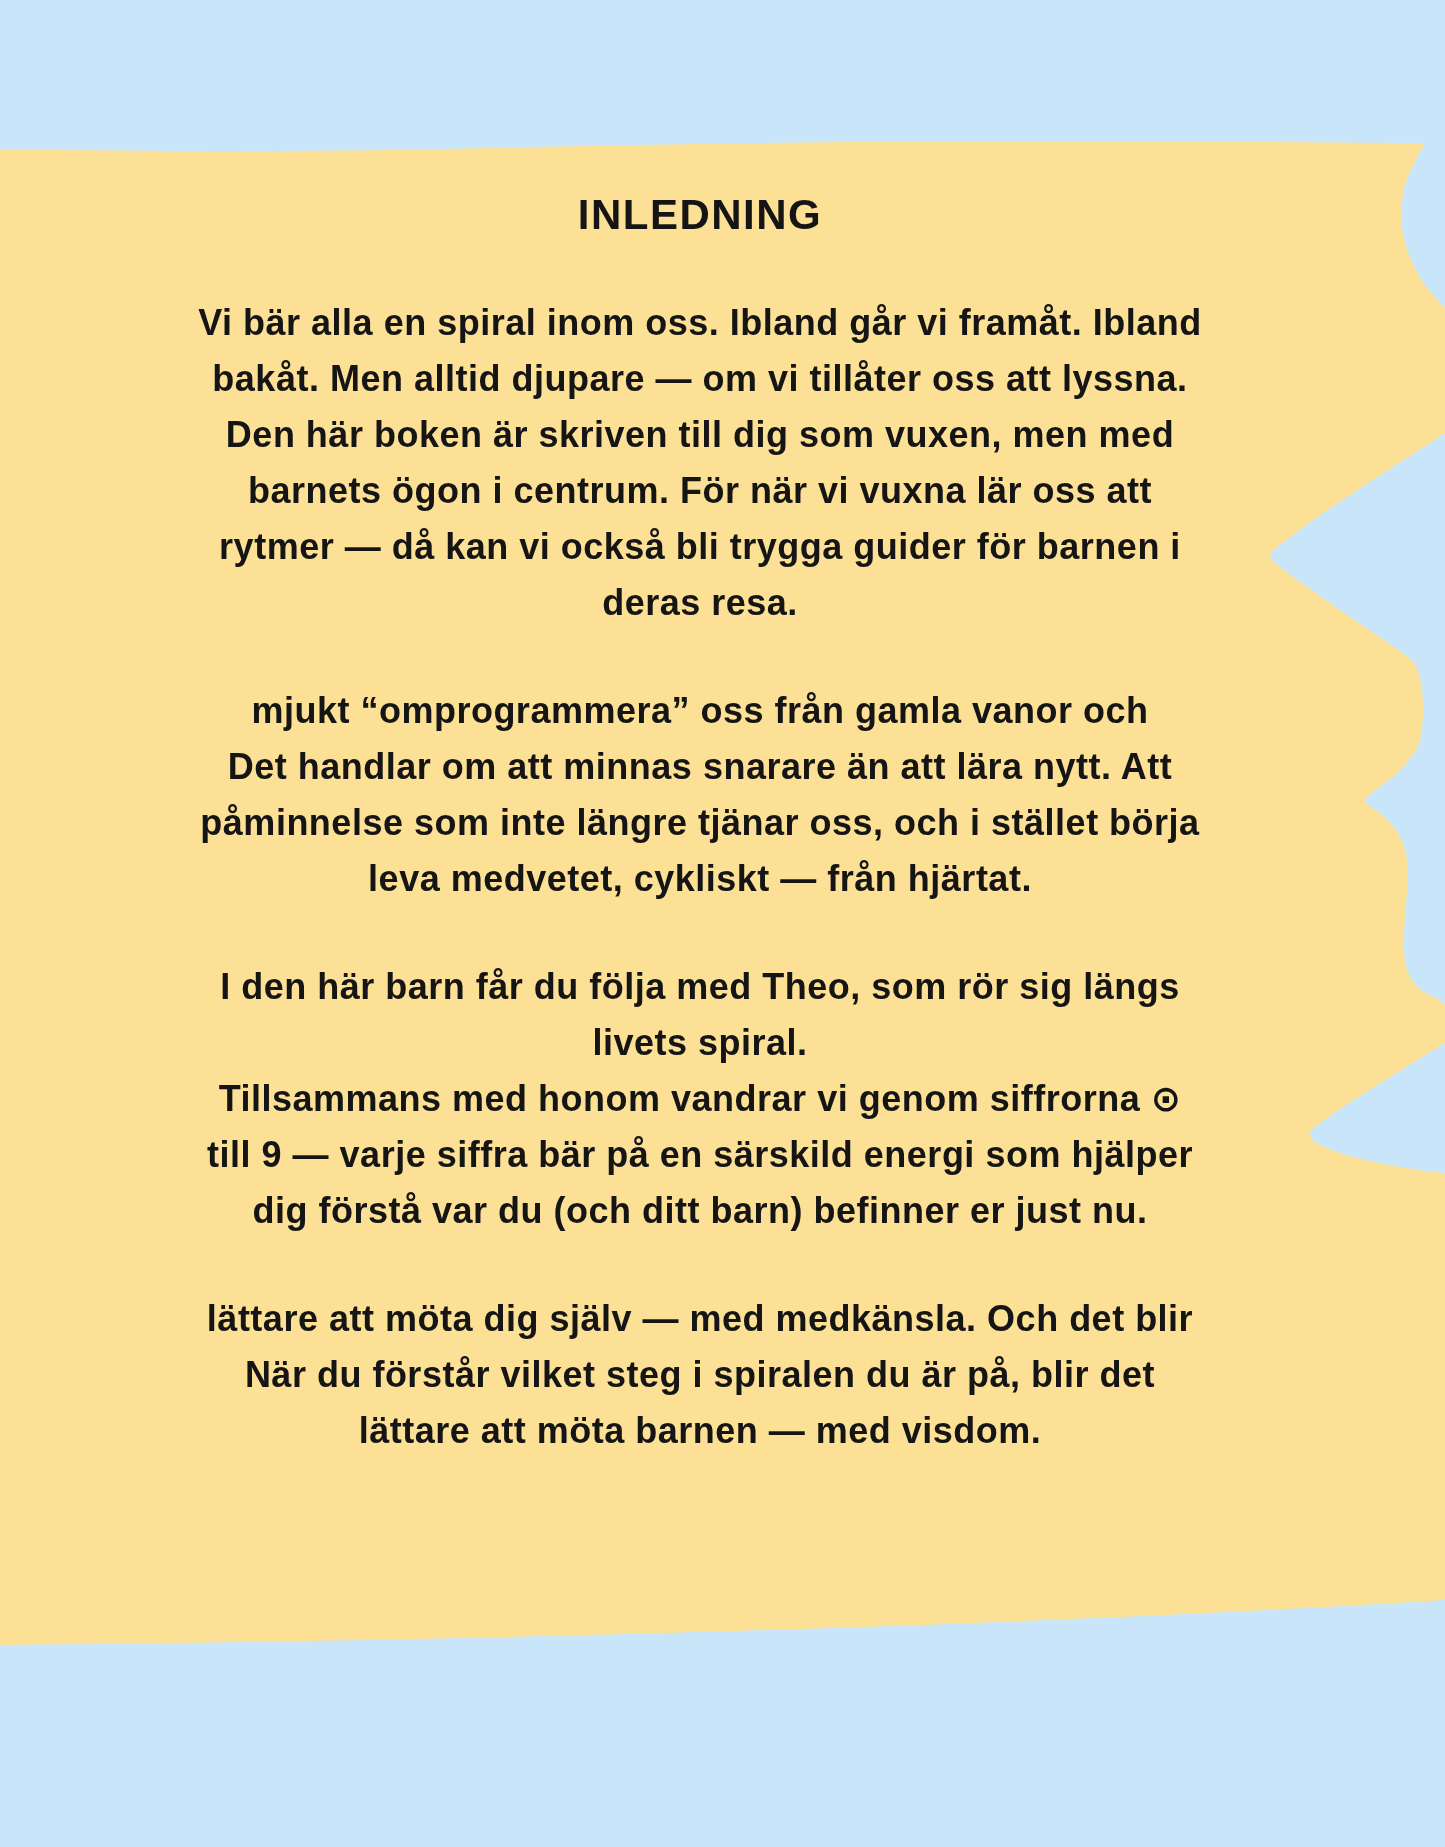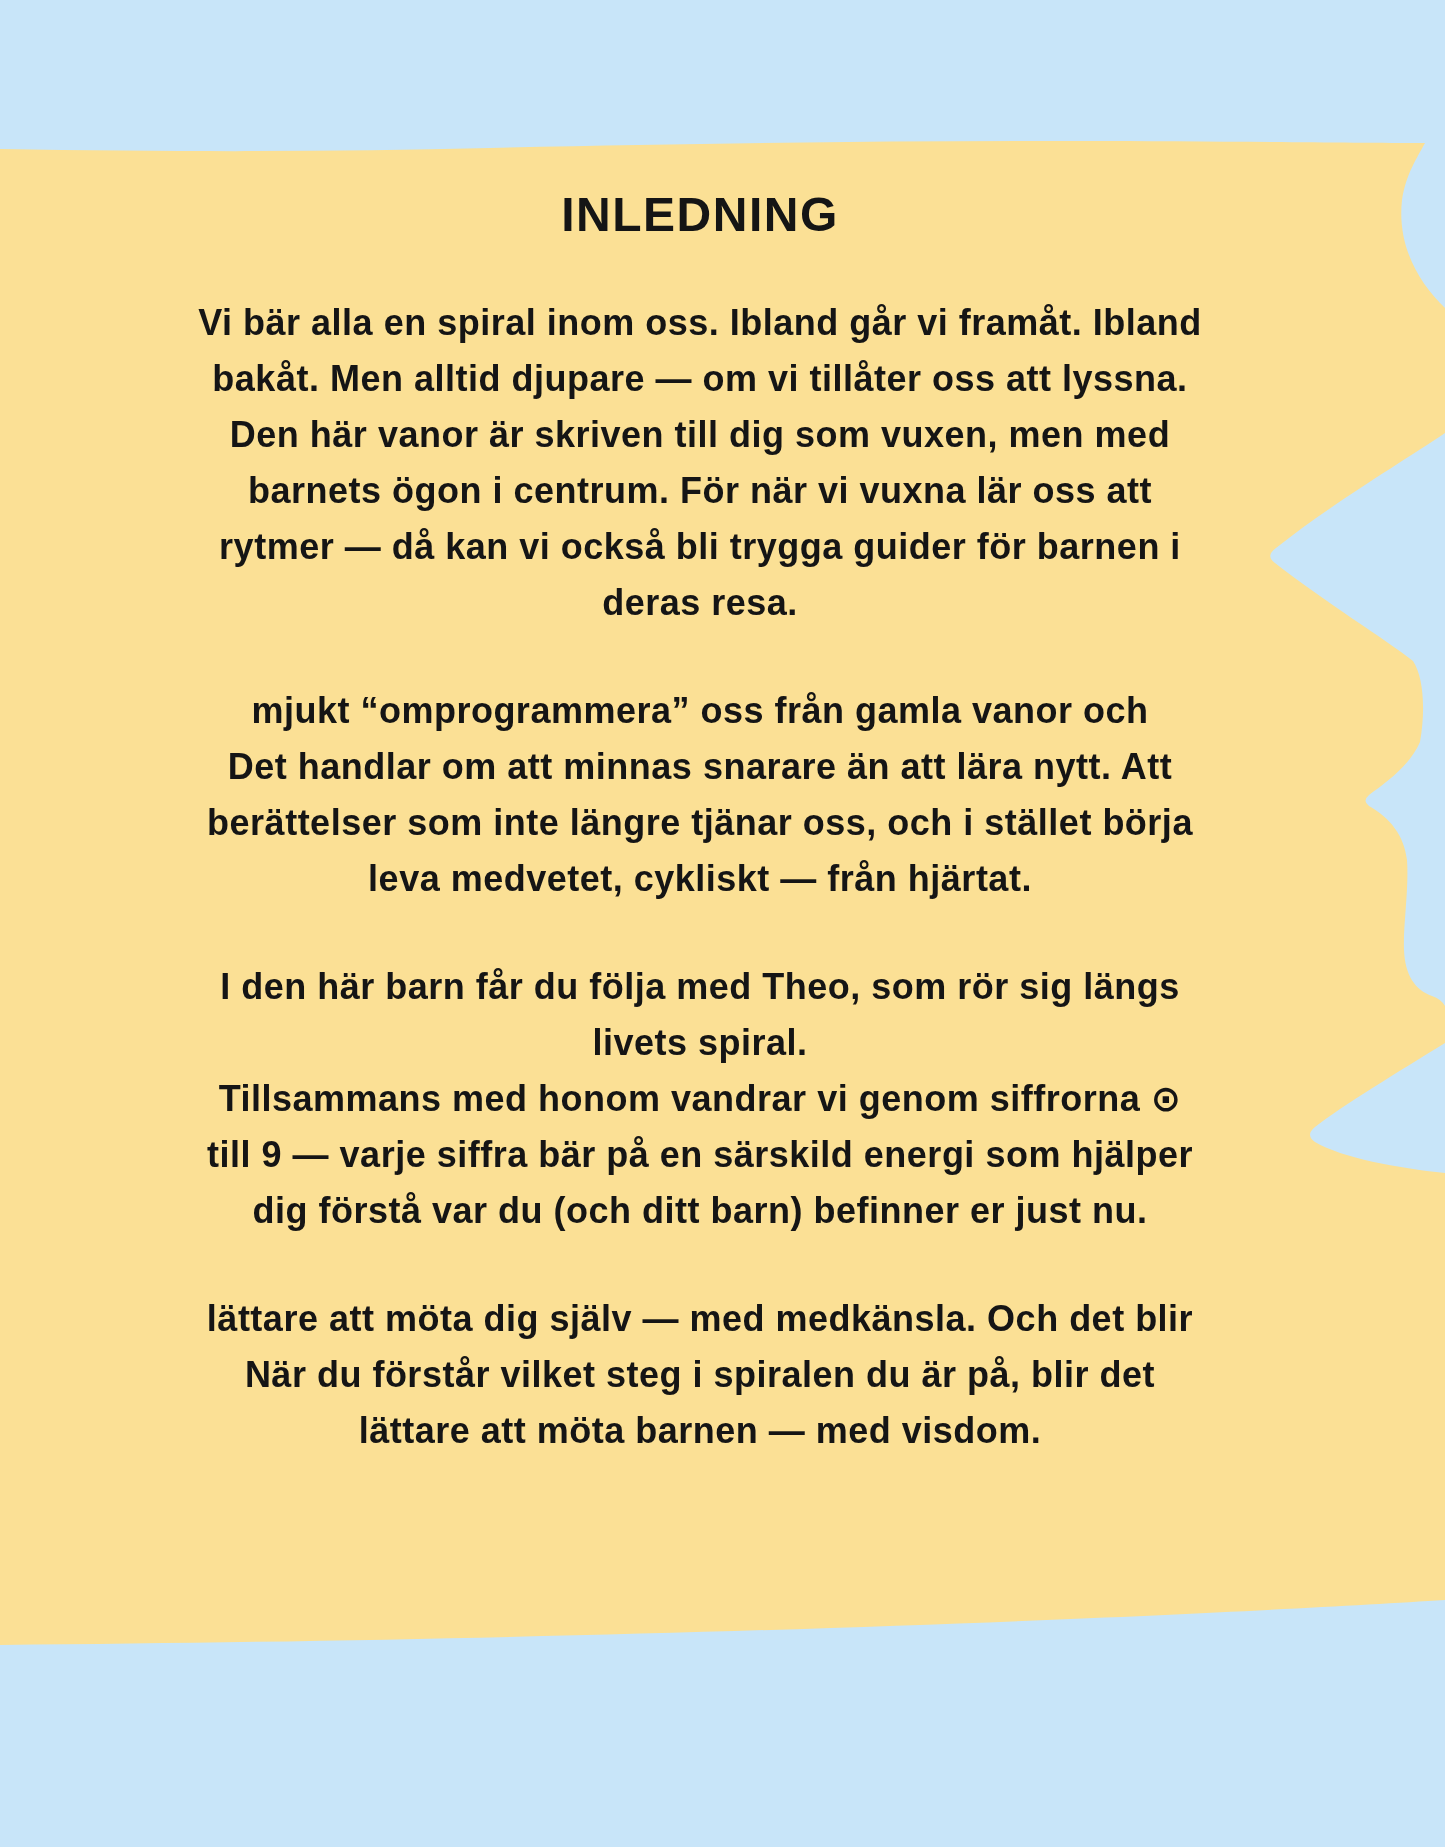--- a/index.html
+++ b/index.html
@@ -18,21 +18,21 @@
   }
   .paper-svg{position:absolute;left:0;top:0;width:1445px;height:1847px;display:block;}
   .paper-path{fill:var(--paper-yellow);}
   .text-stack{
     position:absolute;
     left:90px;top:187px;width:1220px;
     text-align:center;
     color:var(--text);
   }
   .page-title{
-    font-size:48px;
+    font-size:42px;
     font-weight:bold;
     line-height:56px;
     letter-spacing:1.5px;
     margin:0 0 52px 0;
   }
   .para{margin:0 0 52px 0;}
   .para:last-child{margin-bottom:0;}
   .line{
     font-size:36px;
     font-weight:bold;
@@ -74,30 +74,30 @@
       Z"></path>
   </svg>
 
   <div class="text-stack">
 
     <div class="page-title">INLEDNING</div>
 
     <div class="para">
       <div class="line">Vi bär alla en spiral inom oss. Ibland går vi framåt. Ibland</div>
       <div class="line">bakåt. Men alltid djupare — om vi tillåter oss att lyssna.</div>
-      <div class="line">Den här vanor är skriven till dig som vuxen, men med</div>
+      <div class="line">Den här boken är skriven till dig som vuxen, men med</div>
       <div class="line">barnets ögon i centrum. För när vi vuxna lär oss att</div>
       <div class="line">rytmer — då kan vi också bli trygga guider för barnen i</div>
       <div class="line">deras resa.</div>
     </div>
 
     <div class="para">
       <div class="line">mjukt “omprogrammera” oss från gamla vanor och</div>
       <div class="line">Det handlar om att minnas snarare än att lära nytt. Att</div>
-      <div class="line">berättelser som inte längre tjänar oss, och i stället börja</div>
+      <div class="line">påminnelse som inte längre tjänar oss, och i stället börja</div>
       <div class="line">leva medvetet, cykliskt — från hjärtat.</div>
     </div>
 
     <div class="para">
       <div class="line">I den här barn får du följa med Theo, som rör sig längs</div>
       <div class="line">livets spiral.</div>
       <div class="line">Tillsammans med honom vandrar vi genom siffrorna ⊙</div>
       <div class="line">till 9 — varje siffra bär på en särskild energi som hjälper</div>
       <div class="line">dig förstå var du (och ditt barn) befinner er just nu.</div>
     </div>

